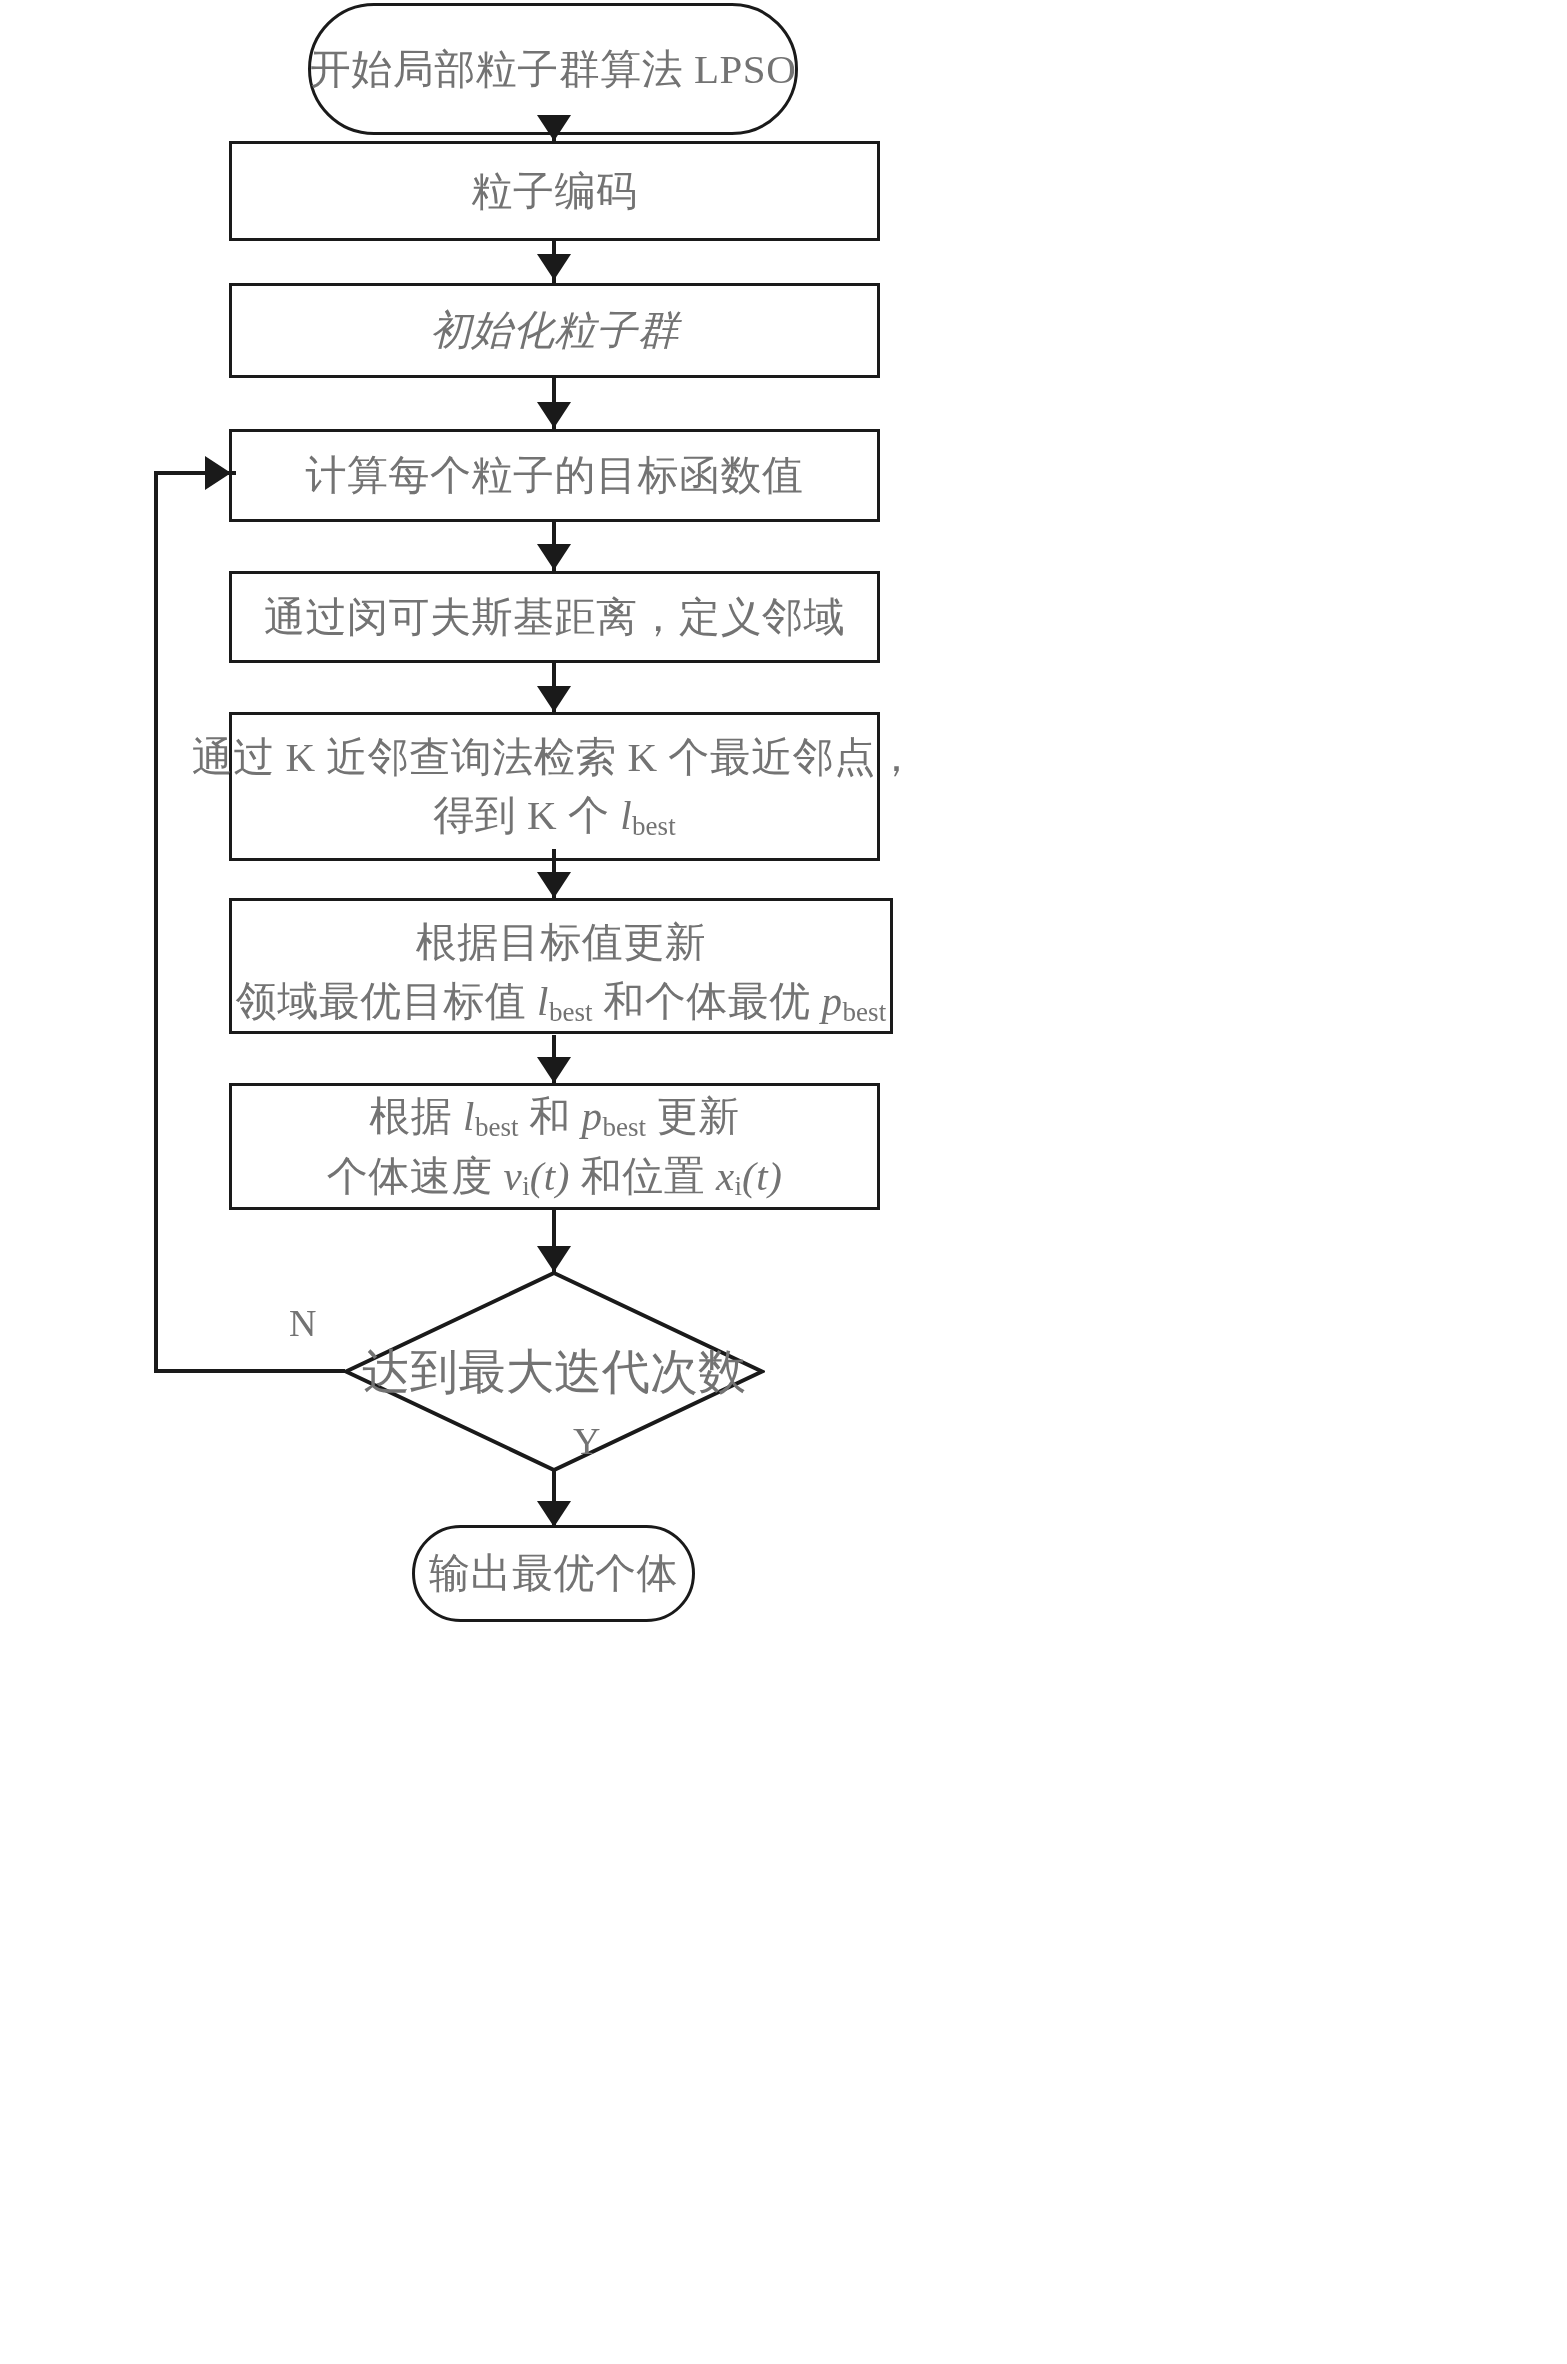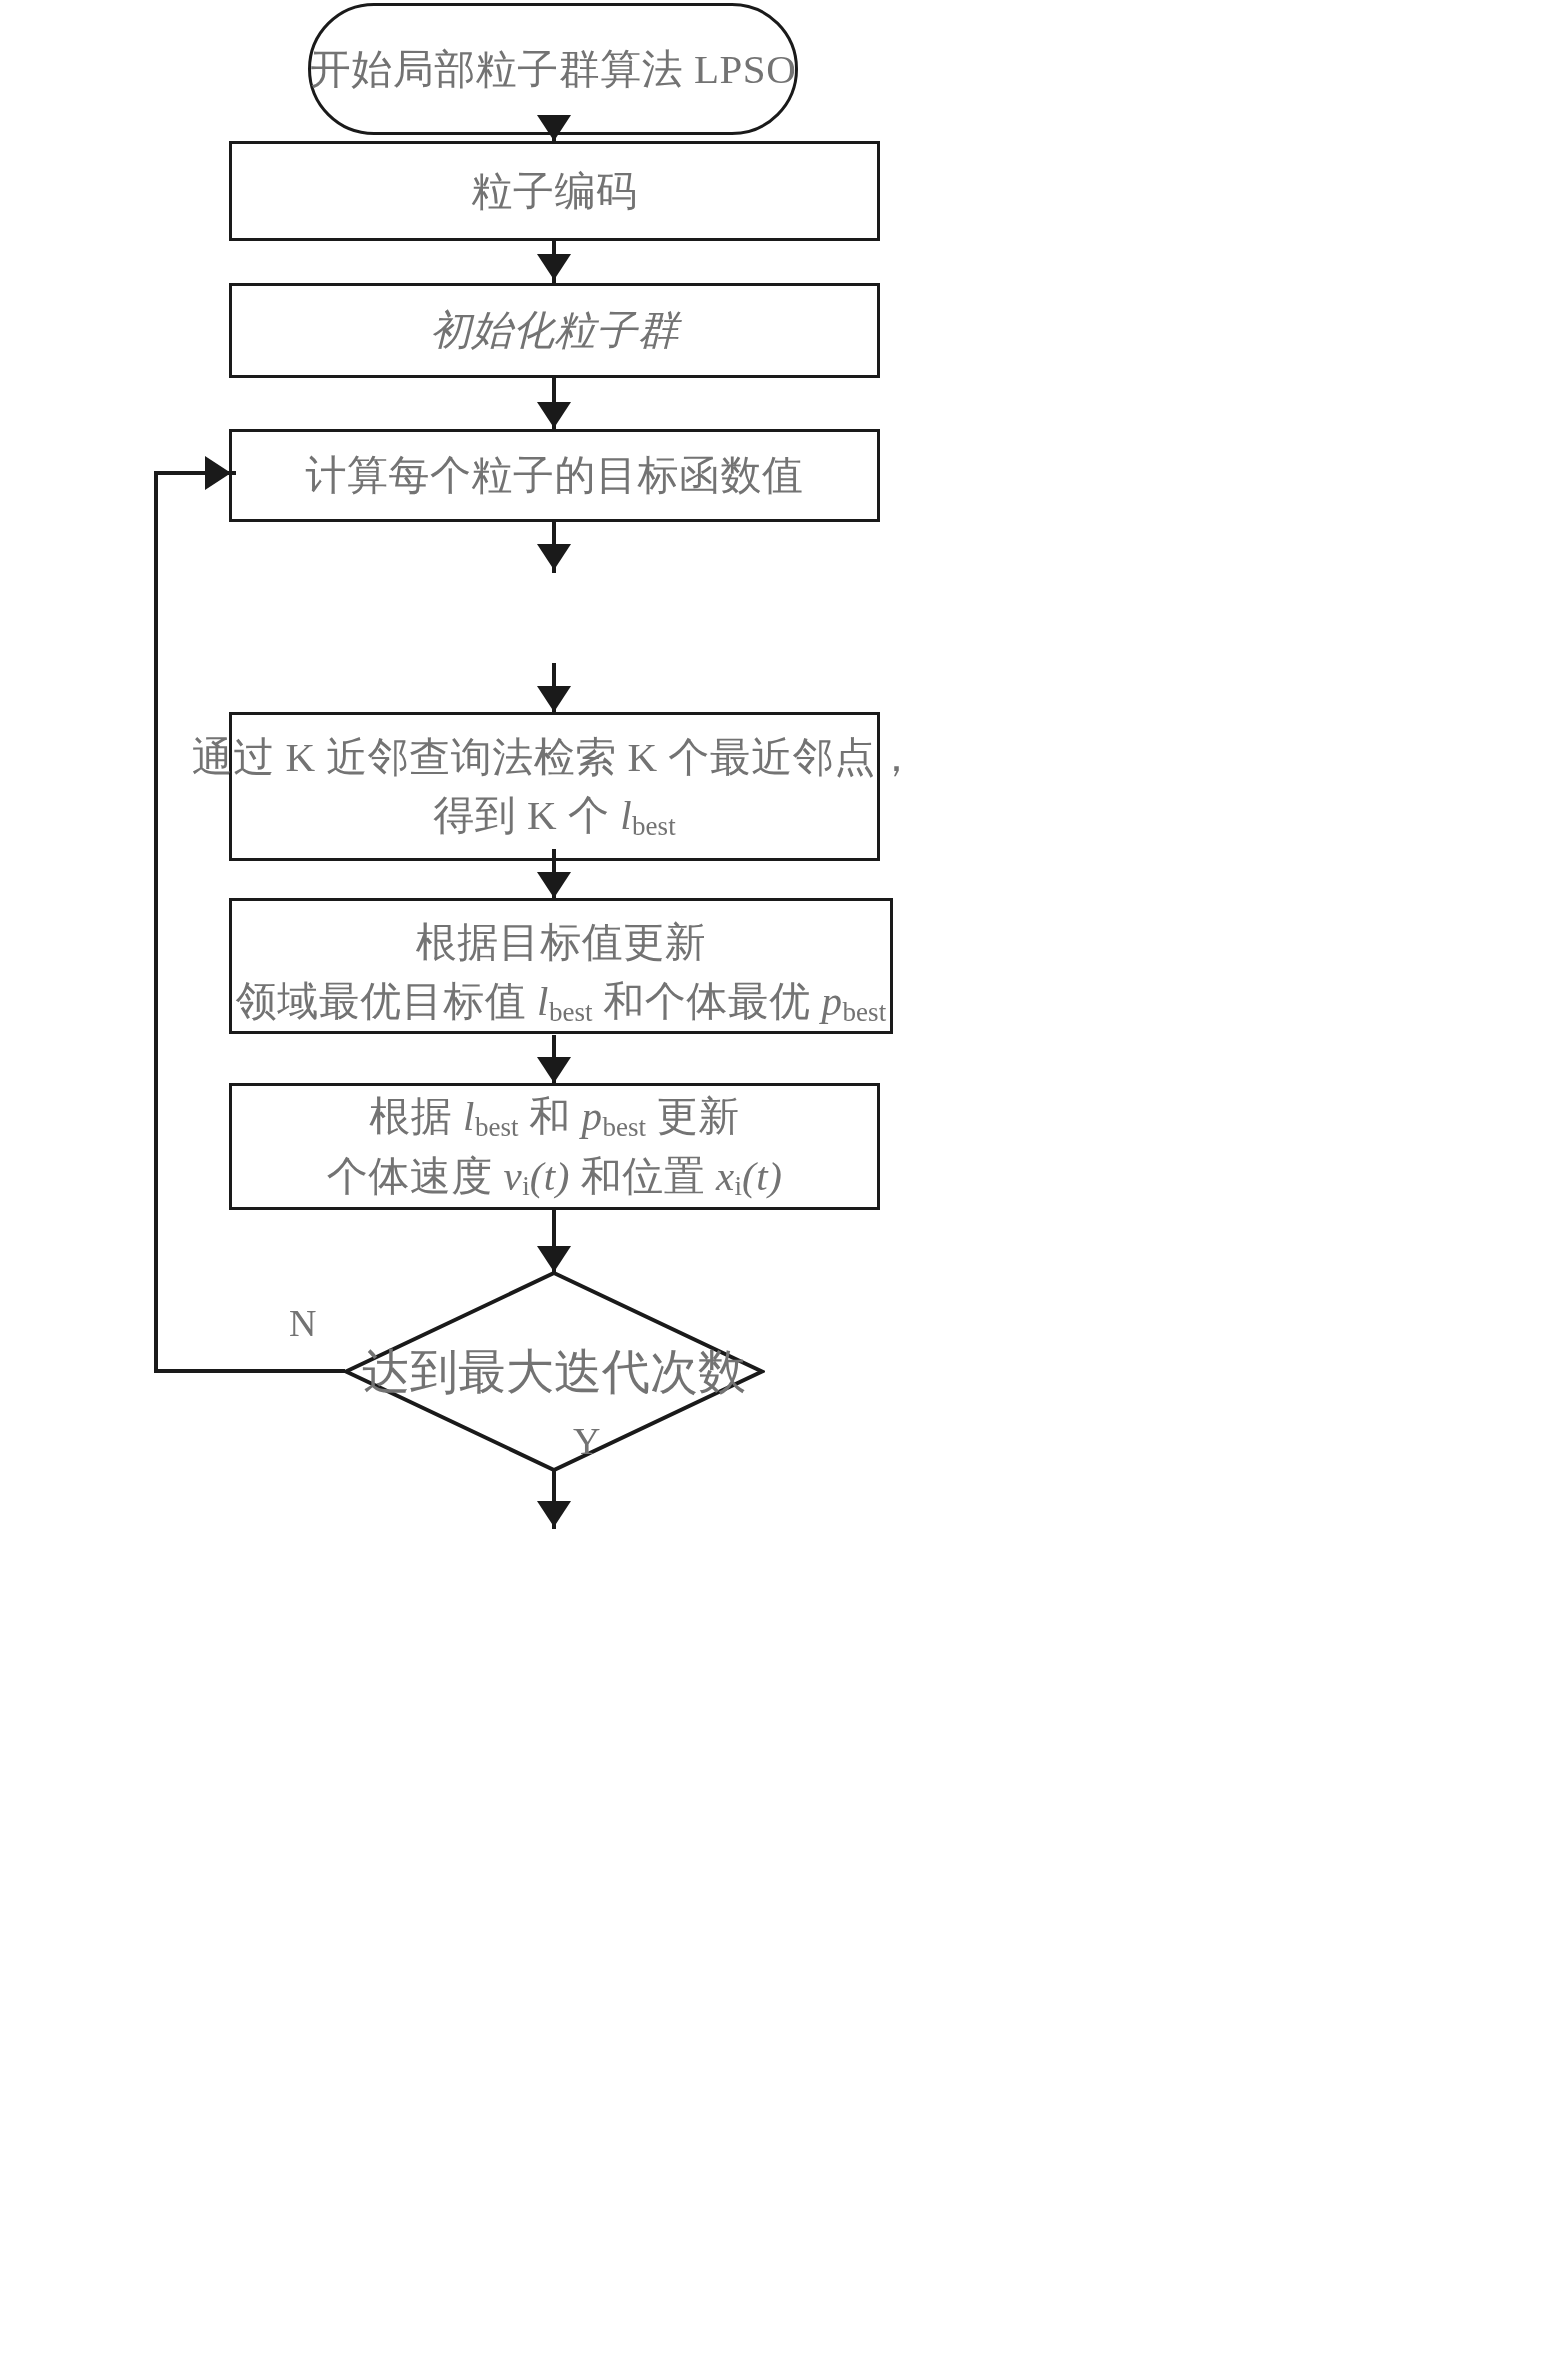--- a/index.html
+++ b/index.html
@@ -115,20 +115,23 @@
   </div>
   <div class="vline" style="left:552px; top:377px; height:54px;"></div>
   <div class="arrowdown" style="left:537px; top:402px;"></div>
 
   <div class="node" style="left:229px; top:429px; width:651px; height:93px;">
     <span class="txt">计算每个粒子的目标函数值</span>
   </div>
   <div class="vline" style="left:552px; top:521px; height:52px;"></div>
   <div class="arrowdown" style="left:537px; top:544px;"></div>
 
+  <div class="node" style="left:229px; top:571px; width:651px; height:92px;">
+    <span class="txt">通过闵可夫斯基距离，定义邻域</span>
+  </div>
   <div class="vline" style="left:552px; top:663px; height:52px;"></div>
   <div class="arrowdown" style="left:537px; top:686px;"></div>
 
   <div class="node" style="left:229px; top:712px; width:651px; height:149px;">
     <span class="txt">
       <span>通过 K 近邻查询法检索 K 个最近邻点，</span><br>
       <span>得到 K 个 </span><span class="mvar">l</span><span class="msub">best</span>
     </span>
   </div>
   <div class="vline" style="left:552px; top:849px; height:52px;"></div>
@@ -162,15 +165,18 @@
   <div class="hline" style="left:154px; top:1369px; width:191px;"></div>
   <div class="vline" style="left:154px; top:471px; height:902px;"></div>
   <div class="hline" style="left:154px; top:471px; width:82px;"></div>
   <div class="arrowright" style="left:205px; top:456px;"></div>
   <div class="edgelabel" style="left:289px; top:1301px;">N</div>
 
   <div class="vline" style="left:552px; top:1471px; height:58px;"></div>
   <div class="arrowdown" style="left:537px; top:1501px;"></div>
   <div class="edgelabel" style="left:573px; top:1419px;">Y</div>
 
+  <div class="node terminal" style="left:412px; top:1525px; width:283px; height:97px;">
+    <span class="txt">输出最优个体</span>
+  </div>
 
 </div>
 
 
 </body></html>

